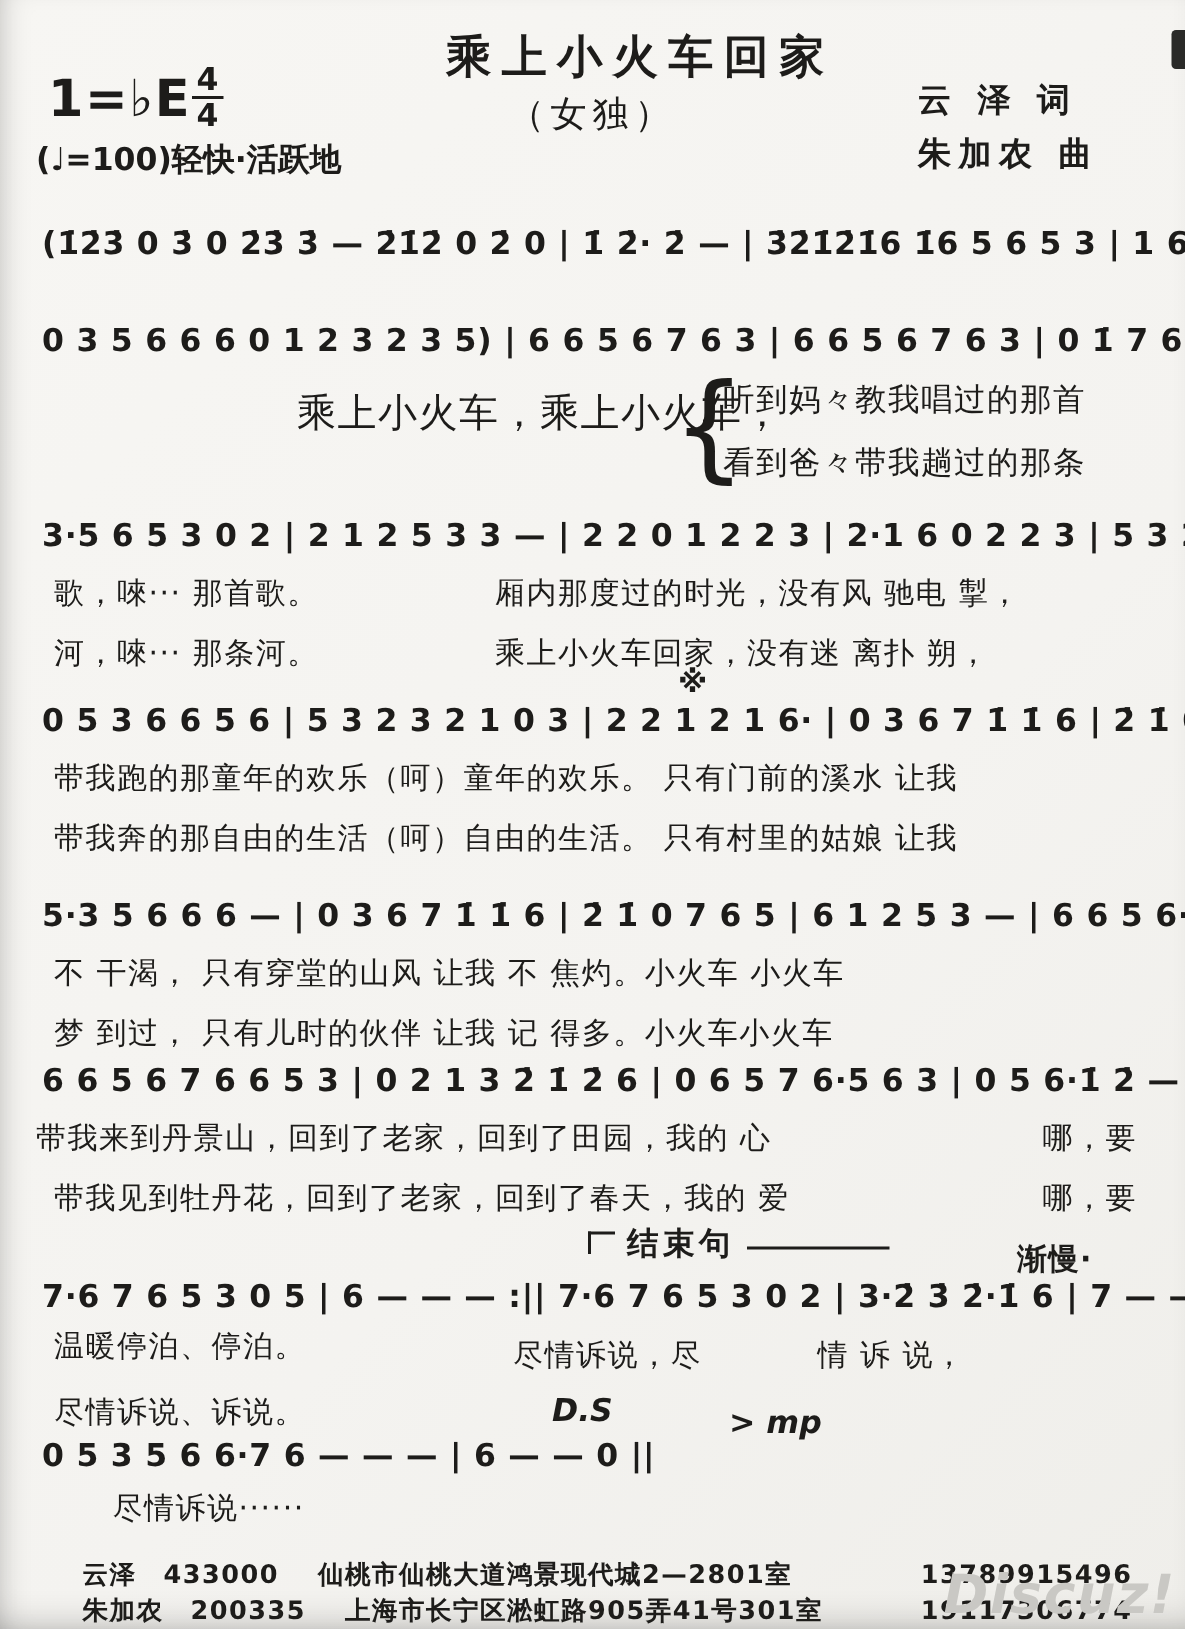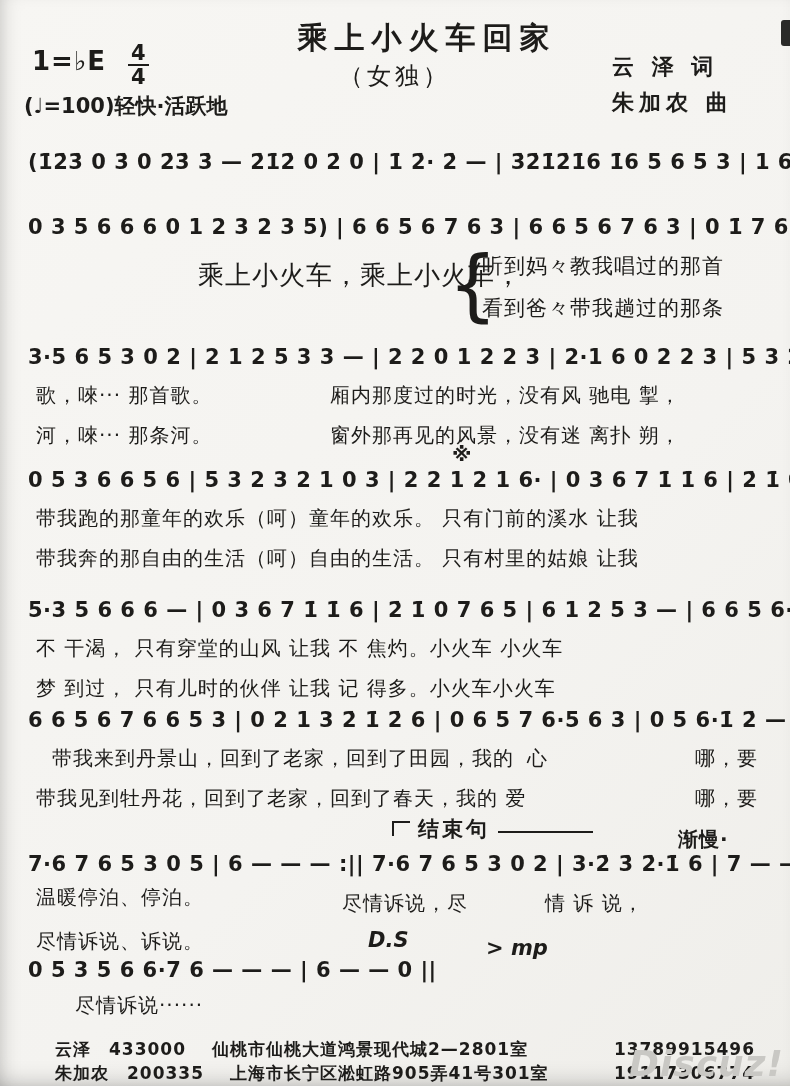--- a/index.html
+++ b/index.html
@@ -12,21 +12,21 @@
   .sheet{
     position:relative;width:790px;height:1086px;
     background:linear-gradient(135deg,#f7f6f3 0%,#f4f3f0 60%,#efeeea 100%);
     box-shadow:inset 14px 0 22px -16px rgba(0,0,0,.25), inset 0 -18px 26px -20px rgba(0,0,0,.3);
     color:#1d1c1a;
   }
   .abs{position:absolute;white-space:nowrap;}
   .title{font-size:30px;font-weight:bold;letter-spacing:7px;margin-left:32px;}
   .subtitle{font-size:24px;letter-spacing:4px;}
   .credit{font-size:22px;font-weight:bold;letter-spacing:5px;}
-  .key{font-size:26px;font-weight:bold;letter-spacing:1px;}
+  .key{font-size:34px;font-weight:bold;letter-spacing:1px;}
   .meter{display:inline-flex;flex-direction:column;align-items:center;font-size:21px;font-weight:bold;line-height:1.05;}
   .meter .top{border-bottom:2px solid #1d1c1a;padding:0 3px;}
   .tempo{font-size:21px;font-weight:bold;}
   .music{font-size:21px;font-weight:bold;letter-spacing:0.5px;}
   .lyric{font-size:20px;letter-spacing:1px;}
   .brace{font-size:78px;font-weight:normal;line-height:78px;}
   .segno{font-size:20px;font-weight:bold;}
   .mark{font-size:21px;font-weight:bold;font-style:italic;}
   .ending{display:flex;align-items:flex-start;padding-left:47px;}
   .ending .corner{width:16px;height:13px;border-left:2px solid #1d1c1a;border-top:2px solid #1d1c1a;margin-top:6px;}
@@ -68,34 +68,34 @@
 
   <div class="abs lyric" style="top:258px;left:198px;font-size:26px;">乘上小火车，乘上小火车，</div>
   <div class="abs brace" style="top:246px;left:448px;">{</div>
   <div class="abs lyric" style="top:252px;left:482px;font-size:21px;">听到妈々教我唱过的那首</div>
   <div class="abs lyric" style="top:294px;left:482px;font-size:21px;">看到爸々带我趟过的那条</div>
 
   <div class="abs music" style="top:345px;left:28px;">3·5 6 5 3 0 2 | 2 1 2 5 3 3 — | 2 2 0 1 2 2 3 | 2·1 6 0 2 2 3 | 5 3 2 1·2 3 |</div>
   <div class="abs lyric" style="top:382px;left:36px;">歌，唻··· 那首歌。</div>
   <div class="abs lyric" style="top:382px;left:330px;">厢内那度过的时光，没有风 驰电 掣，</div>
   <div class="abs lyric" style="top:422px;left:36px;">河，唻··· 那条河。</div>
-  <div class="abs lyric" style="top:422px;left:330px;">窗外那再见的风景，没有迷 离扑 朔，</div>
+  <div class="abs lyric" style="top:422px;left:330px;">乘上小火车回家，没有迷 离扑 朔，</div>
 
   <div class="abs segno" style="top:442px;left:452px;">※</div>
 
   <div class="abs music" style="top:468px;left:28px;">0 5 3 6 6 5 6 | 5 3 2 3 2 1 0 3 | 2 2 1 2 1 6· | 0 3 6 7 1̇ 1̇ 6 | 2̇ 1̇ 0 7 6 |</div>
   <div class="abs lyric" style="top:505px;left:36px;">带我跑的那童年的欢乐（呵）童年的欢乐。 只有门前的溪水 让我</div>
   <div class="abs lyric" style="top:545px;left:36px;">带我奔的那自由的生活（呵）自由的生活。 只有村里的姑娘 让我</div>
 
   <div class="abs music" style="top:598px;left:28px;">5·3 5 6 6 6 — | 0 3 6 7 1̇ 1̇ 6 | 2̇ 1̇ 0 7 6 5 | 6 1 2 5 3 — | 6 6 5 6·7 6 6 5 3 |</div>
   <div class="abs lyric" style="top:635px;left:36px;">不 干渴， 只有穿堂的山风 让我 不 焦灼。小火车 小火车</div>
   <div class="abs lyric" style="top:675px;left:36px;">梦 到过， 只有儿时的伙伴 让我 记 得多。小火车小火车</div>
 
   <div class="abs music" style="top:708px;left:28px;">6 6 5 6 7 6 6 5 3 | 0 2 1 3 2̇ 1̇ 2̇ 6 | 0 6 5 7 6·5 6 3 | 0 5 6·1̇ 2̇ — | 2̇·1̇ 2̇ 1̇ 6 0 1̇ |</div>
-  <div class="abs lyric" style="top:745px;left:52px;font-family:Liberation Mono, monospace;">带我来到丹景山，回到了老家，回到了田园，我的 心</div>
+  <div class="abs lyric" style="top:745px;left:24px;">带我来到丹景山，回到了老家，回到了田园，我的 心</div>
   <div class="abs lyric" style="top:745px;left:695px;">哪，要</div>
   <div class="abs lyric" style="top:785px;left:36px;">带我见到牡丹花，回到了老家，回到了春天，我的 爱</div>
   <div class="abs lyric" style="top:785px;left:695px;">哪，要</div>
 
   <div class="abs ending" style="top:815px;left:345px;">
     <span class="corner"></span>
     <span class="lbl">结束句</span>
     <span class="tail"></span>
   </div>
   <div class="abs lyric" style="top:826px;left:678px;font-weight:bold;">渐慢·</div>

